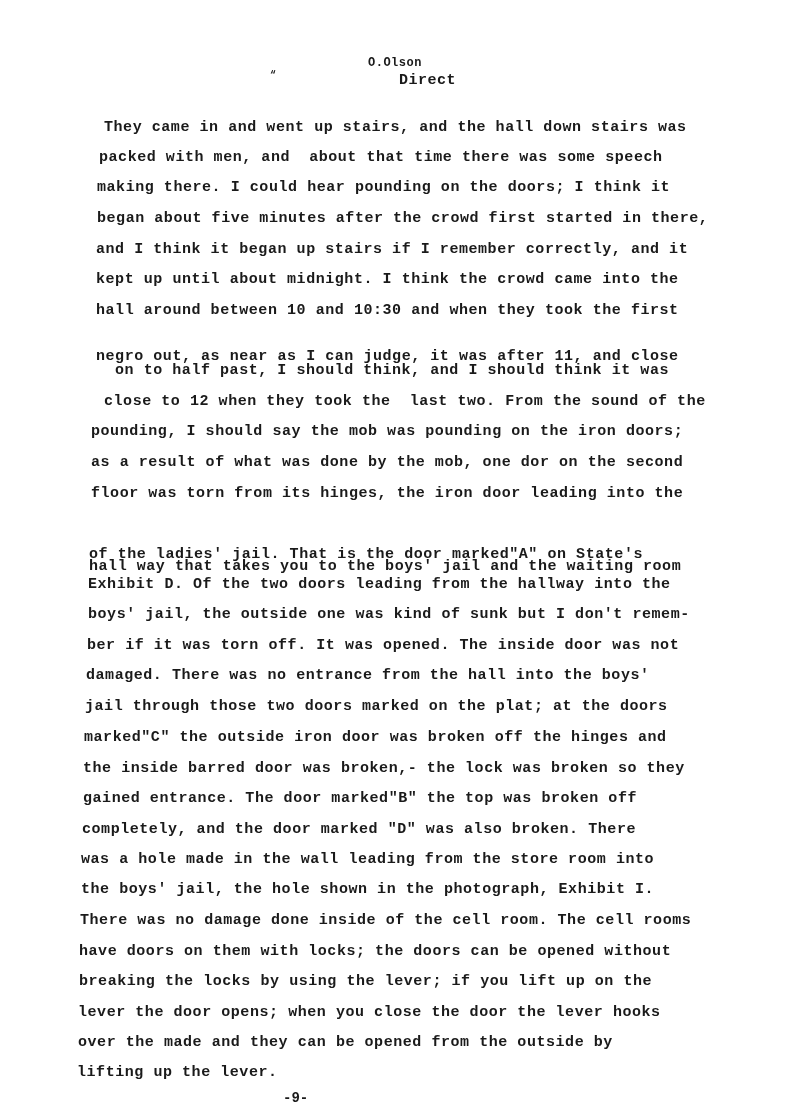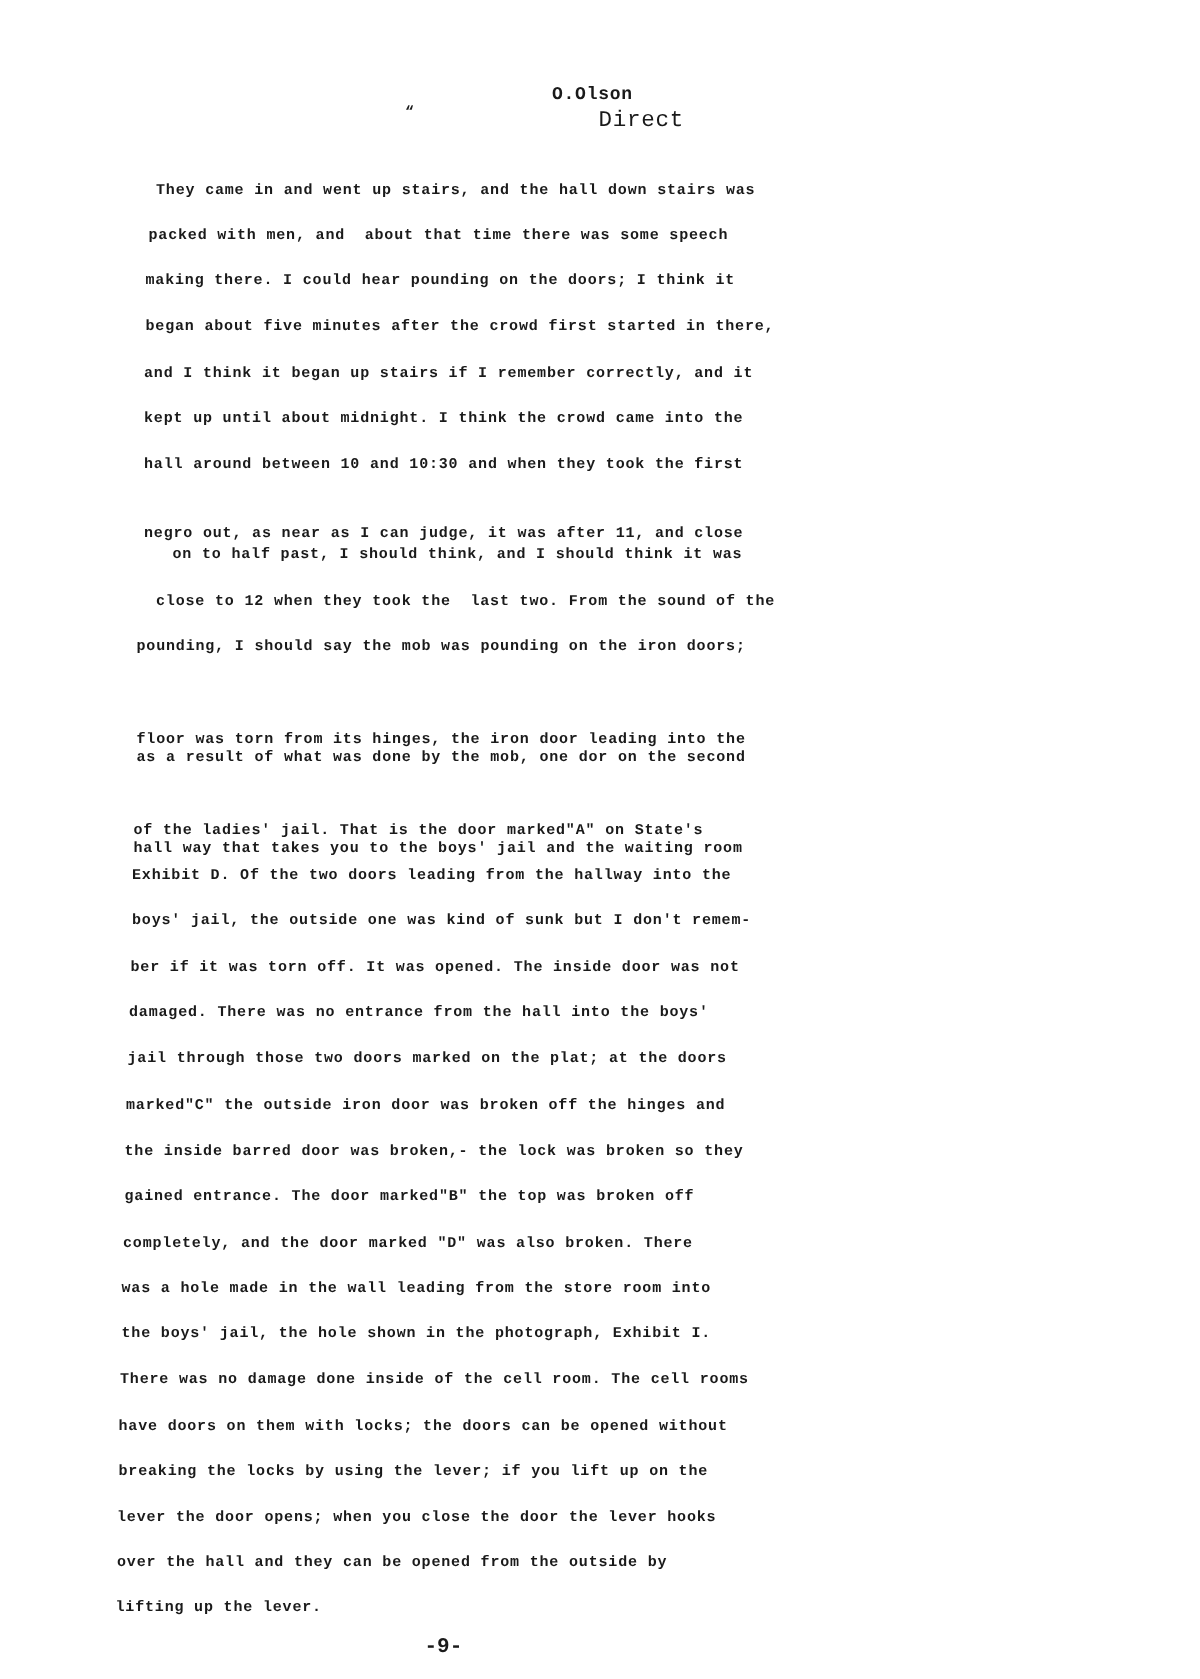--- a/index.html
+++ b/index.html
@@ -29,40 +29,40 @@
       font-size: 12px;
       font-weight: bold;
       letter-spacing: 0.5px;
       white-space: pre;
     }
     .header-section {
       position: absolute;
       left: 399px;
       top: 72px;
       font-size: 15px;
-      font-weight: normal;
+      font-weight: bold;
       letter-spacing: 0.5px;
       white-space: pre;
     }
     .stray-mark {
       position: absolute;
       left: 270px;
       top: 70px;
       font-size: 10px;
       font-weight: bold;
     }
     .body-lines {
       position: absolute;
       left: 0;
       top: 0;
       width: 800px;
     }
     .line {
       position: absolute;
-      font-size: 10px;
+      font-size: 15px;
       font-weight: bold;
       white-space: pre;
       letter-spacing: 0.55px;
       line-height: 18px;
     }
     .page-number {
       position: absolute;
       left: 283px;
       top: 1090px;
       font-size: 14px;
@@ -85,38 +85,38 @@
     <div class="line" style="left:99px;  top:149px;">packed with men, and  about that time there was some speech</div>
     <div class="line" style="left:97px;  top:179px;">making there. I could hear pounding on the doors; I think it</div>
     <div class="line" style="left:97px;  top:210px;">began about five minutes after the crowd first started in there,</div>
     <div class="line" style="left:96px;  top:241px;">and I think it began up stairs if I remember correctly, and it</div>
     <div class="line" style="left:96px;  top:271px;">kept up until about midnight. I think the crowd came into the</div>
     <div class="line" style="left:96px;  top:302px;">hall around between 10 and 10:30 and when they took the first</div>
     <div class="line" style="left:96px;  top:348px;">negro out, as near as I can judge, it was after 11, and close</div>
     <div class="line" style="left:95px;  top:362px;margin-left:20px;">on to half past, I should think, and I should think it was</div>
     <div class="line" style="left:104px;  top:393px;">close to 12 when they took the  last two. From the sound of the</div>
     <div class="line" style="left:91px;  top:423px;">pounding, I should say the mob was pounding on the iron doors;</div>
-    <div class="line" style="left:91px;  top:454px;margin-top:43px;">as a result of what was done by the mob, one dor on the second</div>
+    <div class="line" style="left:91px;  top:454px;">as a result of what was done by the mob, one dor on the second</div>
     <div class="line" style="left:91px;  top:485px;">floor was torn from its hinges, the iron door leading into the</div>
     <div class="line" style="left:89px;  top:515px;margin-top:43px;">hall way that takes you to the boys' jail and the waiting room</div>
     <div class="line" style="left:89px;  top:546px;text-align:center;">of the ladies' jail. That is the door marked"A" on State's</div>
     <div class="line" style="left:88px;  top:576px;">Exhibit D. Of the two doors leading from the hallway into the</div>
     <div class="line" style="left:88px;  top:606px;">boys' jail, the outside one was kind of sunk but I don't remem-</div>
     <div class="line" style="left:87px;  top:637px;">ber if it was torn off. It was opened. The inside door was not</div>
     <div class="line" style="left:86px;  top:667px;">damaged. There was no entrance from the hall into the boys'</div>
     <div class="line" style="left:85px;  top:698px;">jail through those two doors marked on the plat; at the doors</div>
     <div class="line" style="left:84px;  top:729px;">marked"C" the outside iron door was broken off the hinges and</div>
     <div class="line" style="left:83px;  top:760px;">the inside barred door was broken,- the lock was broken so they</div>
     <div class="line" style="left:83px;  top:790px;">gained entrance. The door marked"B" the top was broken off</div>
     <div class="line" style="left:82px;  top:821px;">completely, and the door marked "D" was also broken. There</div>
     <div class="line" style="left:81px;  top:851px;">was a hole made in the wall leading from the store room into</div>
     <div class="line" style="left:81px;  top:881px;">the boys' jail, the hole shown in the photograph, Exhibit I.</div>
     <div class="line" style="left:80px;  top:912px;">There was no damage done inside of the cell room. The cell rooms</div>
     <div class="line" style="left:79px;  top:943px;">have doors on them with locks; the doors can be opened without</div>
     <div class="line" style="left:79px;  top:973px;">breaking the locks by using the lever; if you lift up on the</div>
     <div class="line" style="left:78px;  top:1004px;">lever the door opens; when you close the door the lever hooks</div>
-    <div class="line" style="left:78px;  top:1034px;">over the hall and they can be opened from the outside by</div>
+    <div class="line" style="left:78px;  top:1034px;">over the made and they can be opened from the outside by</div>
     <div class="line" style="left:77px;  top:1064px;">lifting up the lever.</div>
   </div>
 
   <div class="page-number">-9-</div>
 
 </div>
 
 </body></html>

